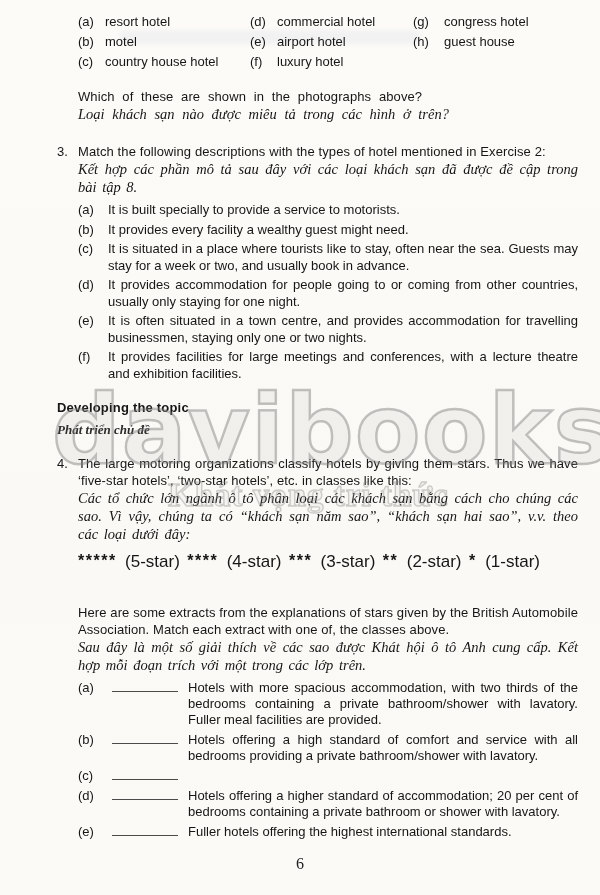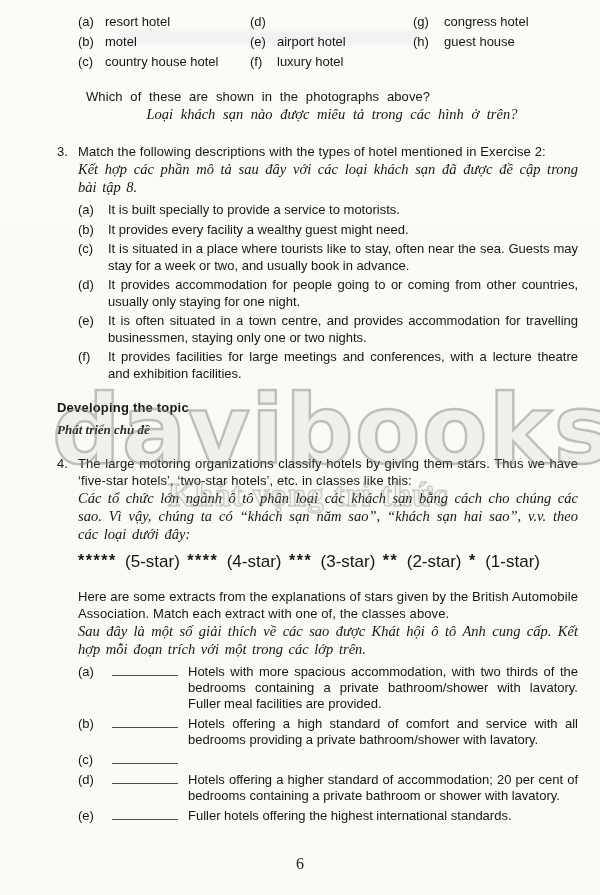--- a/index.html
+++ b/index.html
@@ -4,23 +4,23 @@
 <style>
   html,body{margin:0;padding:0;background:#777;}
   .page{
     width:600px;height:895px;position:relative;overflow:hidden;
     background:linear-gradient(180deg,#fcfbf8 0%,#faf9f5 60%,#fbfaf6 100%);
     font-family:"Liberation Sans",sans-serif;color:#161616;
     margin:0 auto;
   }
   .content{position:absolute;inset:0;padding:12px 22px 0 57px;box-sizing:border-box;}
   .en{font-size:13px;line-height:17px;letter-spacing:.1px;}
-  .vi{font-family:"Liberation Serif",serif;font-style:italic;font-size:14.5px;line-height:18px;word-spacing:2px;text-align:center;}
+  .vi{font-family:"Liberation Serif",serif;font-style:italic;font-size:14.5px;line-height:18px;word-spacing:2px;}
   .just{text-align:justify;}
-  .wide{word-spacing:4px;margin-left:8px;}
+  .wide{word-spacing:4px;}
 
   
   .hotel-grid{display:grid;grid-template-columns:172px 163px 1fr;margin-left:21px;}
   .hotel-col{display:flex;flex-direction:column;}
   .hotel-item{display:grid;grid-template-columns:27px 1fr;line-height:20px;font-size:13px;}
   .hotel-col.c3 .hotel-item{grid-template-columns:31px 1fr;}
 
   .question{margin-top:16px;margin-left:21px;}
 
   .num-row{display:grid;grid-template-columns:21px 1fr;margin-top:20px;}
@@ -29,21 +29,21 @@
 
   .sec-heading{margin-top:16px;}
   .sec-h1{font-size:13px;line-height:20px;font-weight:bold;letter-spacing:.2px;}
   .sec-h2{font-family:"Liberation Serif",serif;font-style:italic;font-weight:bold;font-size:13px;line-height:24px;color:#2b2b2b;}
 
   .stars-row{display:flex;justify-content:space-between;width:462px;margin:9px 0 0 21px;align-items:baseline;}
   .star-group{white-space:nowrap;}
   .star-glyphs{font-weight:bold;font-size:16px;letter-spacing:1.5px;position:relative;top:-1px;margin-right:4px;}
   .star-label{font-size:17px;}
 
-  .para{margin-top:16px;margin-left:21px;}
+  .para{margin-top:32px;margin-left:21px;}
 
   .extracts{margin-top:6px;margin-left:21px;}
   .extract{display:grid;grid-template-columns:34px 76px 1fr;line-height:16px;font-size:13px;margin-bottom:4px;}
   .blank{display:inline-block;width:66px;height:11px;border-bottom:1.4px solid #4a4a4a;}
 
   .page-number{position:absolute;bottom:22px;left:0;width:100%;text-align:center;
     font-family:"Liberation Serif",serif;font-size:16px;color:#222;}
 
   
   .wm{position:absolute;pointer-events:none;user-select:none;white-space:nowrap;}
@@ -82,20 +82,21 @@
           <span>motel</span>
         </div>
         <div class="hotel-item">
           <span>(c)</span>
           <span>country house hotel</span>
         </div>
       </div>
       <div class="hotel-col">
         <div class="hotel-item">
           <span>(d)</span>
+          <span>commercial hotel</span>
         </div>
         <div class="hotel-item">
           <span>(e)</span>
           <span>airport hotel</span>
         </div>
         <div class="hotel-item">
           <span>(f)</span>
           <span>luxury hotel</span>
         </div>
       </div>

